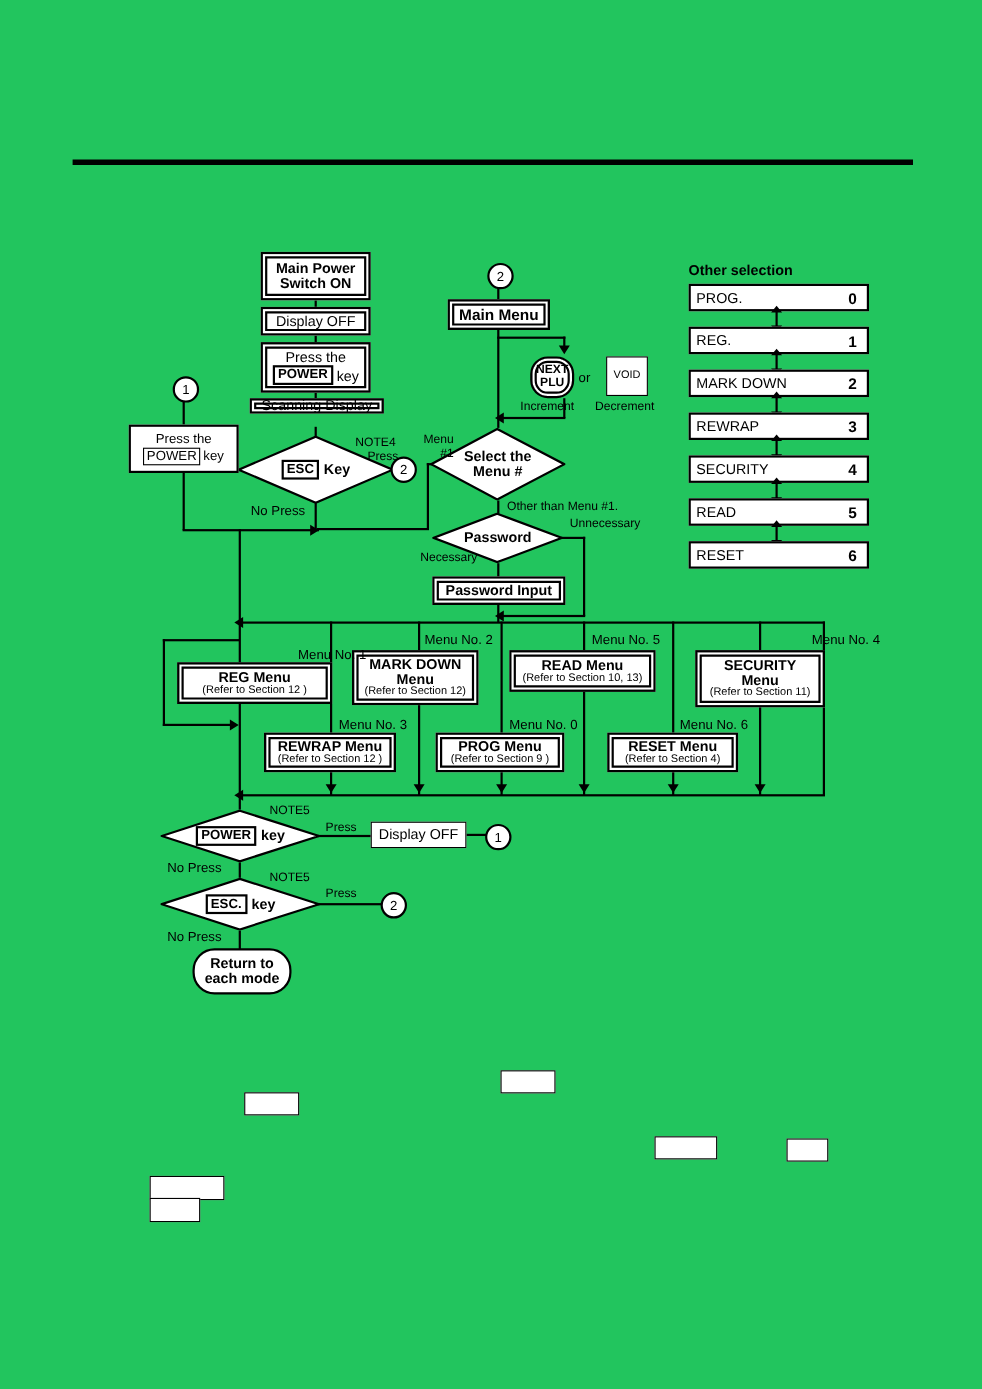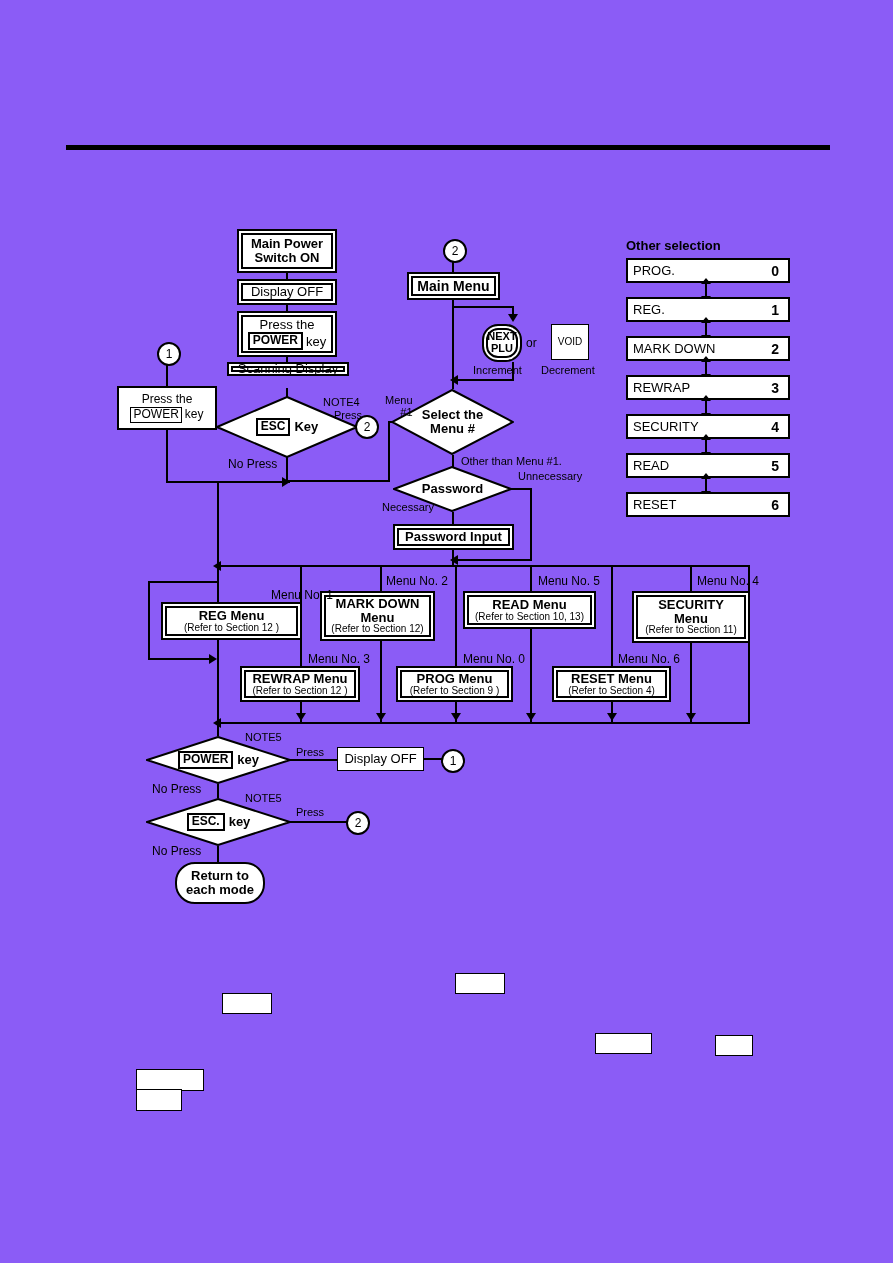--- a/index.html
+++ b/index.html
@@ -7,21 +7,21 @@
   body{
     font-family:"Liberation Sans","DejaVu Sans",sans-serif;
     color:#000;
     -webkit-font-smoothing:none;
   }
   #page{
     position:relative;
     width:893px;
     height:1263px;
     overflow:hidden;
-    background:#8b5cf6;
+    background:#22c55e;
   }
   
   #top-rule{
     position:absolute;
     left:66px; top:145px;
     width:764px; height:5px;
     background:#000;
   }
   
   .node{
@@ -355,21 +355,21 @@
     <span>READ Menu</span>
     <span class="t10" style="font-weight:normal;">(Refer to Section 10, 13)</span>
   </div>
 
   <div class="lbl t12" style="left:618px;top:652px;">Menu No. 6</div>
   <div class="node dbl t13 b" style="left:552px;top:666px;width:119px;height:36px;">
     <span>RESET Menu</span>
     <span class="t10" style="font-weight:normal;">(Refer to Section 4)</span>
   </div>
 
-  <div class="lbl t12" style="left:697px;top:574px;">Menu No. 4</div>
+  <div class="lbl t12" style="left:738px;top:574px;">Menu No. 4</div>
   <div class="node dbl t13 b" style="left:632px;top:591px;width:118px;height:52px;">
     <span>SECURITY</span>
     <span>Menu</span>
     <span class="t10" style="font-weight:normal;">(Refer to Section 11)</span>
   </div>
 
   <div class="line h" style="left:218px;top:722px;width:532px;"></div>
   <div class="arr arr-l" style="left:213px;top:718px;"></div>
   <div class="line v" style="left:217px;top:722px;height:14px;"></div>
 

